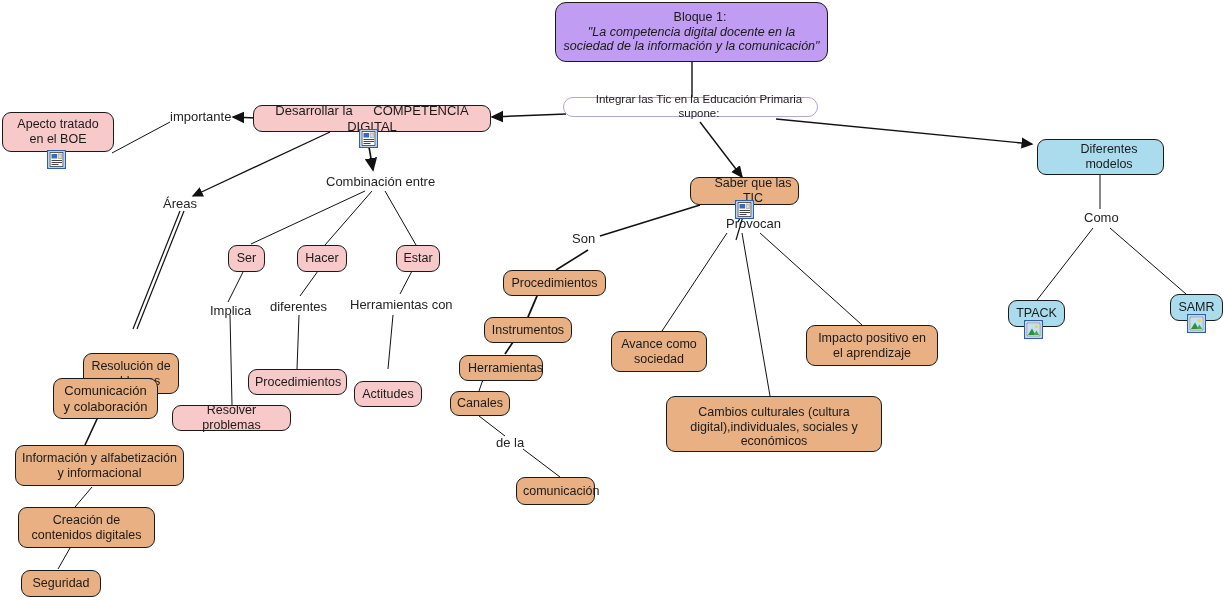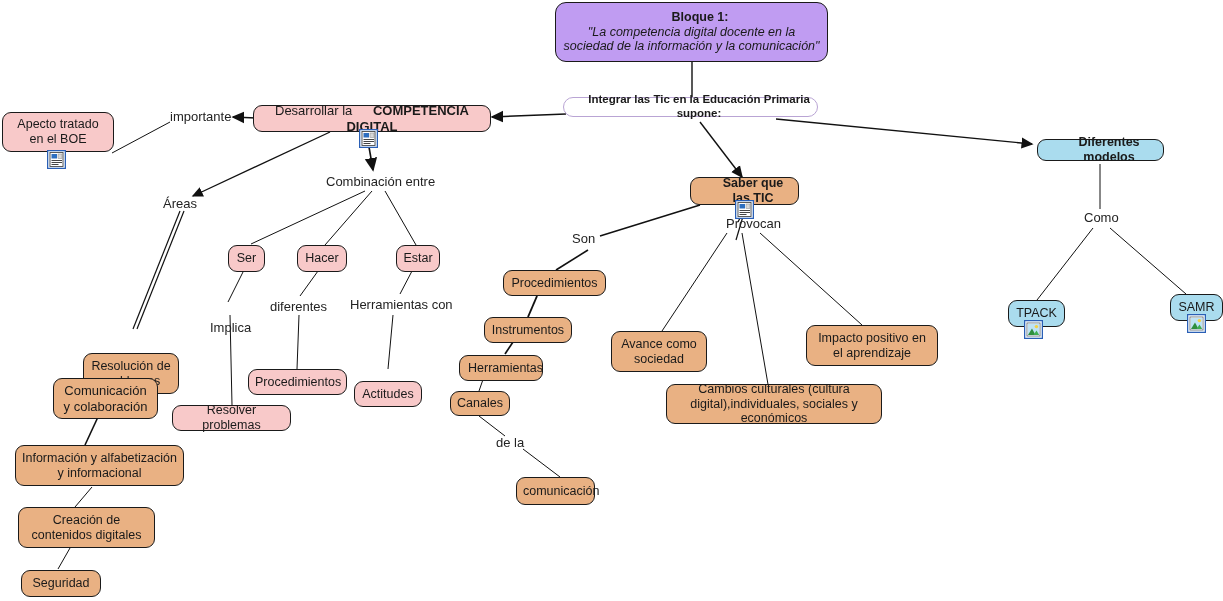--- a/index.html
+++ b/index.html
@@ -39,21 +39,21 @@
   .node .txt { display: block; width: 100%; }
   .n-pink   { background: #f8c9c9; }
   .n-orange { background: #e9b183; }
   .n-blue   { background: #aadcee; }
   .n-purple { background: #c09cf2; border-radius: 11px; }
   .n-plain  {
     background: #ffffff;
     border: 1px solid #b9a4d4;
     border-radius: 0;
   }
-  .bold { font-weight: bold; padding-left: 17px; }
+  .bold { font-weight: normal; padding-left: 17px; }
   .ital { font-style: italic; }
   .label {
     position: absolute;
     color: #232323;
     white-space: nowrap;
     z-index: 4;
     font-size: 13px;
   }
   
   .icon {
@@ -246,28 +246,28 @@
   <div class="node n-orange" style="left:450px; top:391px; width:60px; height:25px; font-size:12.5px;">
     <span class="txt">Canales</span>
   </div>
   <div class="node n-orange" style="left:516px; top:477px; width:79px; height:28px; font-size:12.5px;">
     <span class="txt">comunicación</span>
   </div>
 
   <div class="node n-orange" style="left:611px; top:331px; width:96px; height:41px; font-size:12.5px;">
     <span class="txt">Avance como sociedad</span>
   </div>
-  <div class="node n-orange" style="left:666px; top:384px; width:216px; height:40px; font-size:12.5px;">
+  <div class="node n-orange" style="left:666px; top:396px; width:216px; height:56px; font-size:12.5px;align-items:flex-end;">
     <span class="txt">Cambios culturales (cultura digital),individuales, sociales y económicos</span>
   </div>
   <div class="node n-orange" style="left:806px; top:325px; width:132px; height:41px; font-size:12.5px;">
     <span class="txt">Impacto positivo en el aprendizaje</span>
   </div>
 
-  <div class="node n-blue" style="left:1037px; top:139px; width:127px; height:22px; font-size:12.5px;">
+  <div class="node n-blue" style="left:1037px; top:139px; width:127px; height:36px; font-size:12.5px;">
     <span class="txt bold">Diferentes modelos</span>
   </div>
 
   <div class="node n-blue" style="left:1008px; top:300px; width:57px; height:27px; font-size:12.5px;">
     <span class="txt">TPACK</span>
   </div>
   <div class="icon" style="left:1024px; top:320px;">
     <svg width="19" height="19" viewBox="0 0 19 19">
       <rect x="0.5" y="0.5" width="18" height="18" fill="#eaf3fc" stroke="#2a5fb5" stroke-width="1.4"></rect>
       <rect x="3" y="3" width="13" height="13" fill="#ffffff" stroke="#6a6a6a" stroke-width="0.8"></rect>
@@ -288,21 +288,21 @@
       <rect x="3.8" y="3.8" width="11.4" height="11.4" fill="#bfe3f5"></rect>
       <circle cx="12.4" cy="6.6" r="1.7" fill="#f5d142"></circle>
       <path d="M4 15 L8 8.5 L11.5 15 z" fill="#2f8f3e"></path>
       <path d="M9.5 15 L12.5 10.5 L15.2 15 z" fill="#3fae52"></path>
     </svg>
   </div>
 
   <div class="label" style="left:170px; top:109px;">importante</div>
   <div class="label" style="left:163px; top:196px;">Áreas</div>
   <div class="label" style="left:326px; top:174px;">Combinación entre</div>
-  <div class="label" style="left:210px; top:303px;margin-top:17px;">Implica</div>
+  <div class="label" style="left:210px; top:303px;">Implica</div>
   <div class="label" style="left:270px; top:299px;">diferentes</div>
   <div class="label" style="left:350px; top:297px;">Herramientas con</div>
   <div class="label" style="left:572px; top:231px;">Son</div>
   <div class="label" style="left:726px; top:216px;">Provocan</div>
   <div class="label" style="left:496px; top:435px;">de la</div>
   <div class="label" style="left:1084px; top:210px;">Como</div>
 
 </div>
 
 </body></html>

